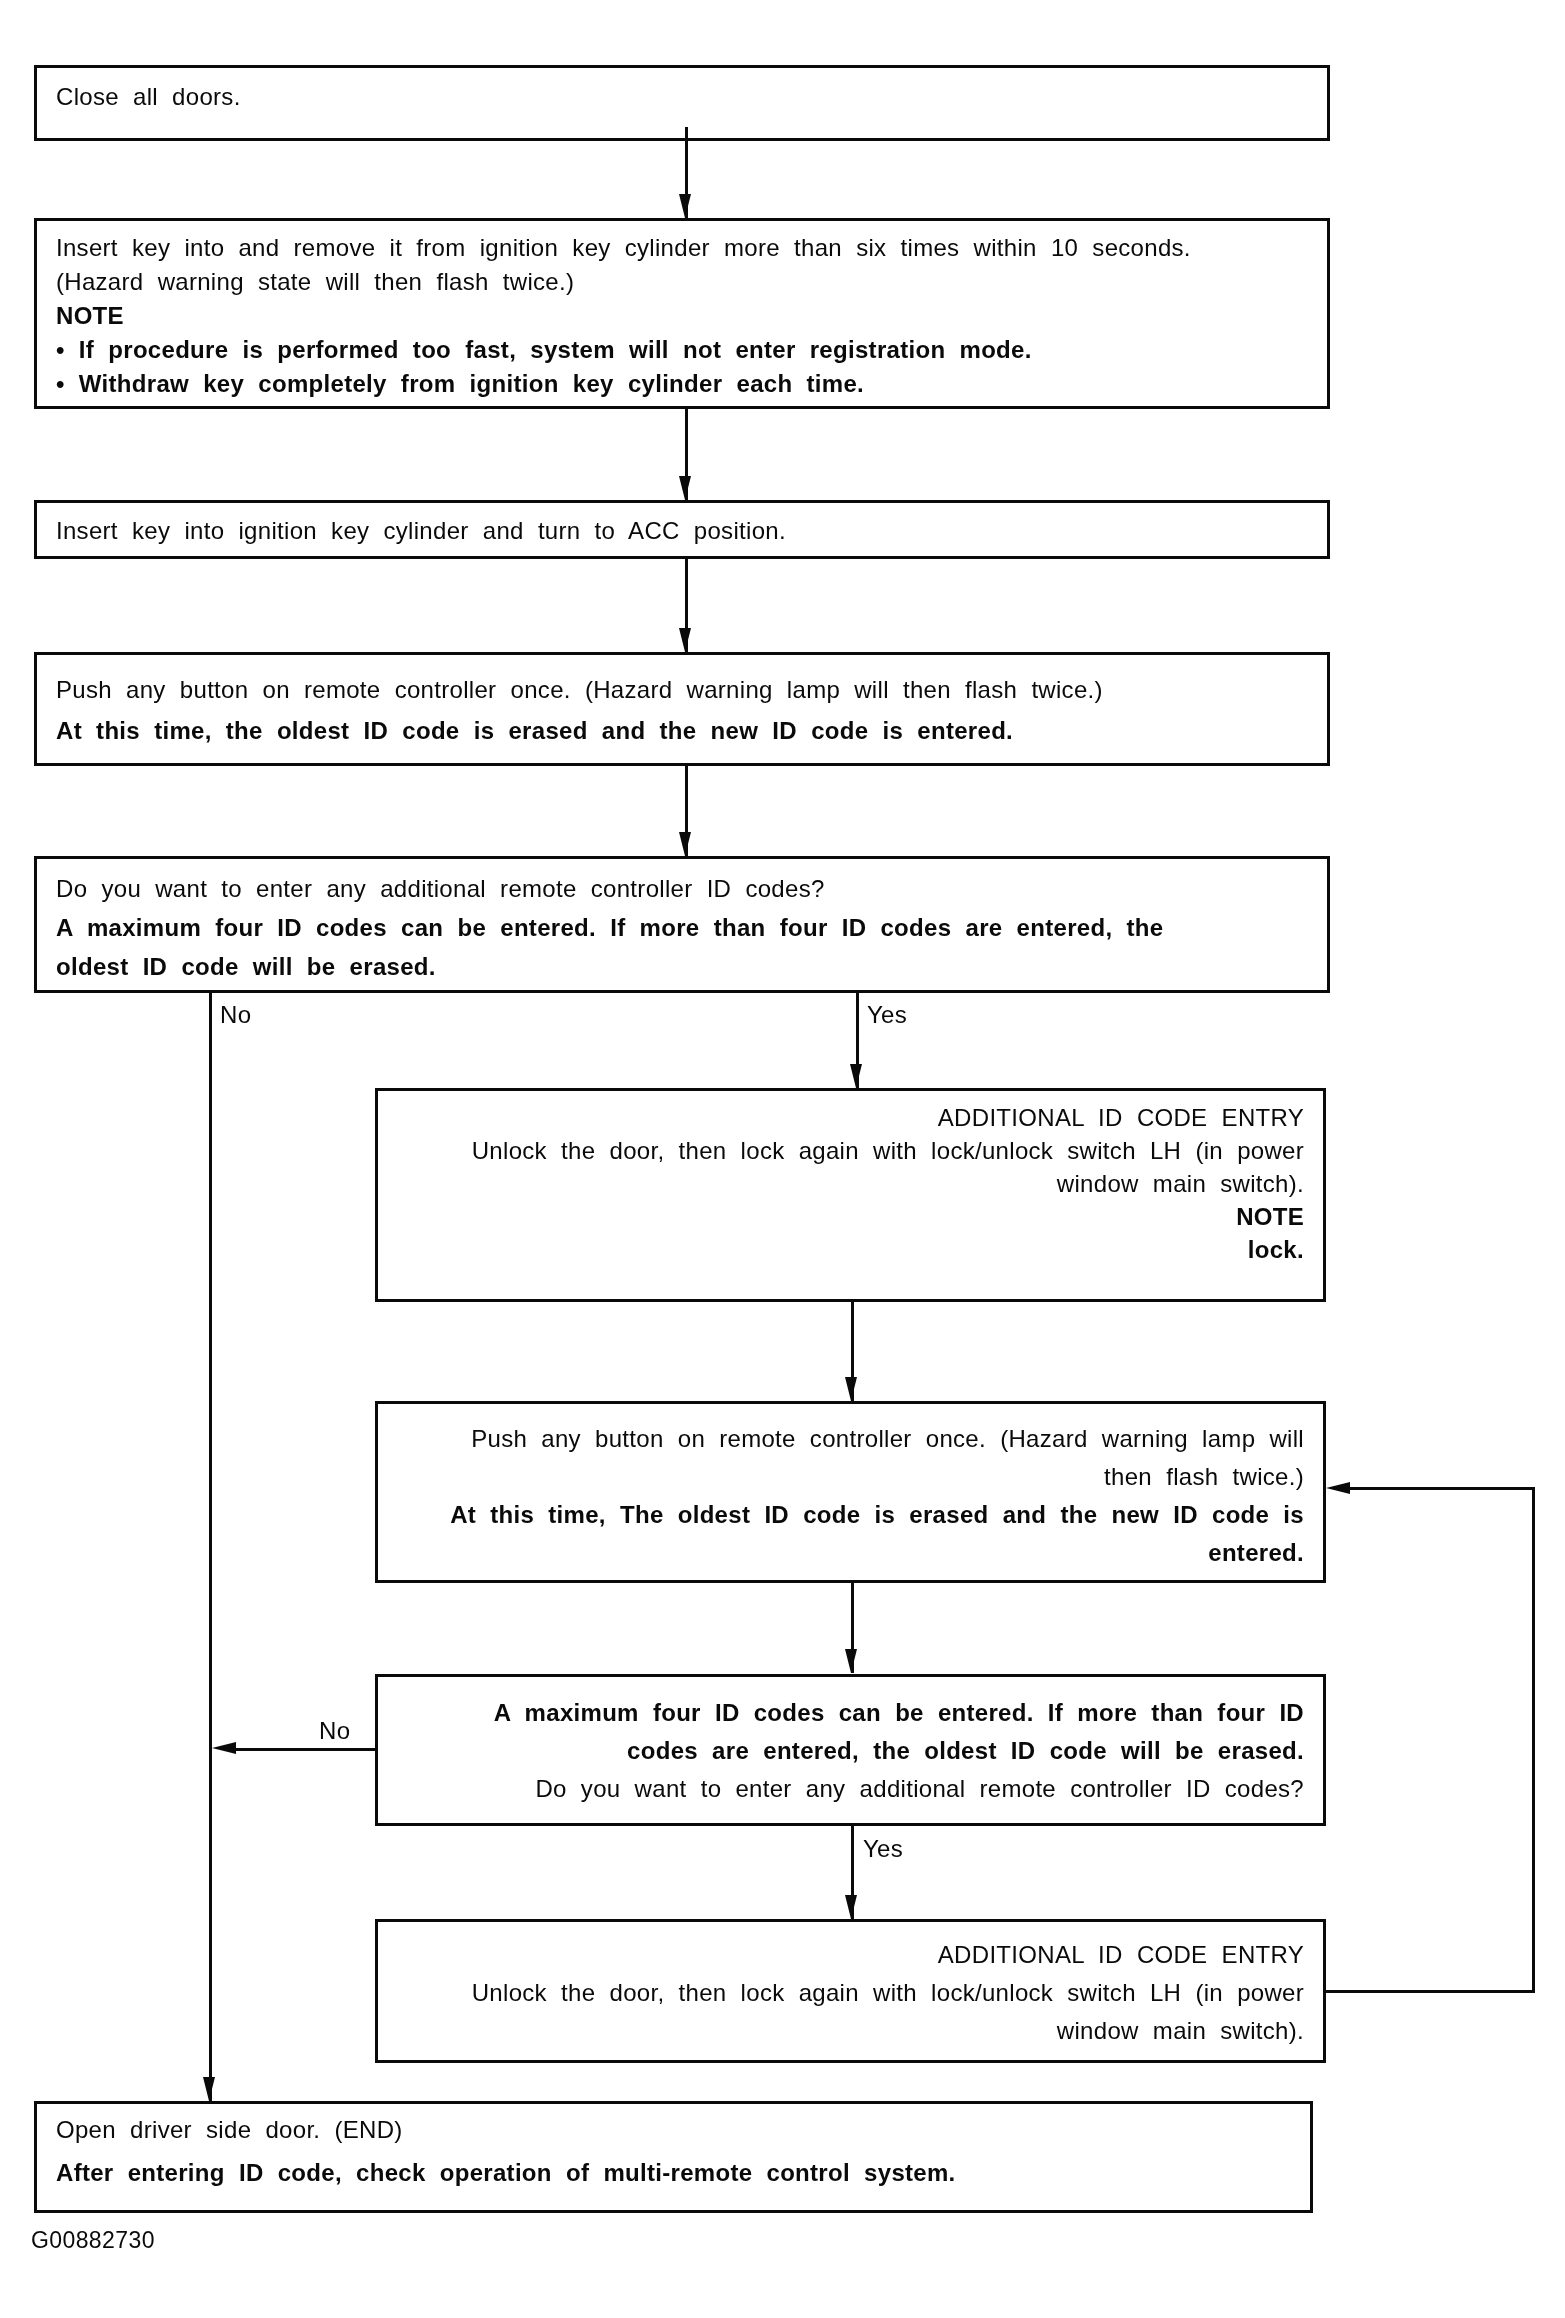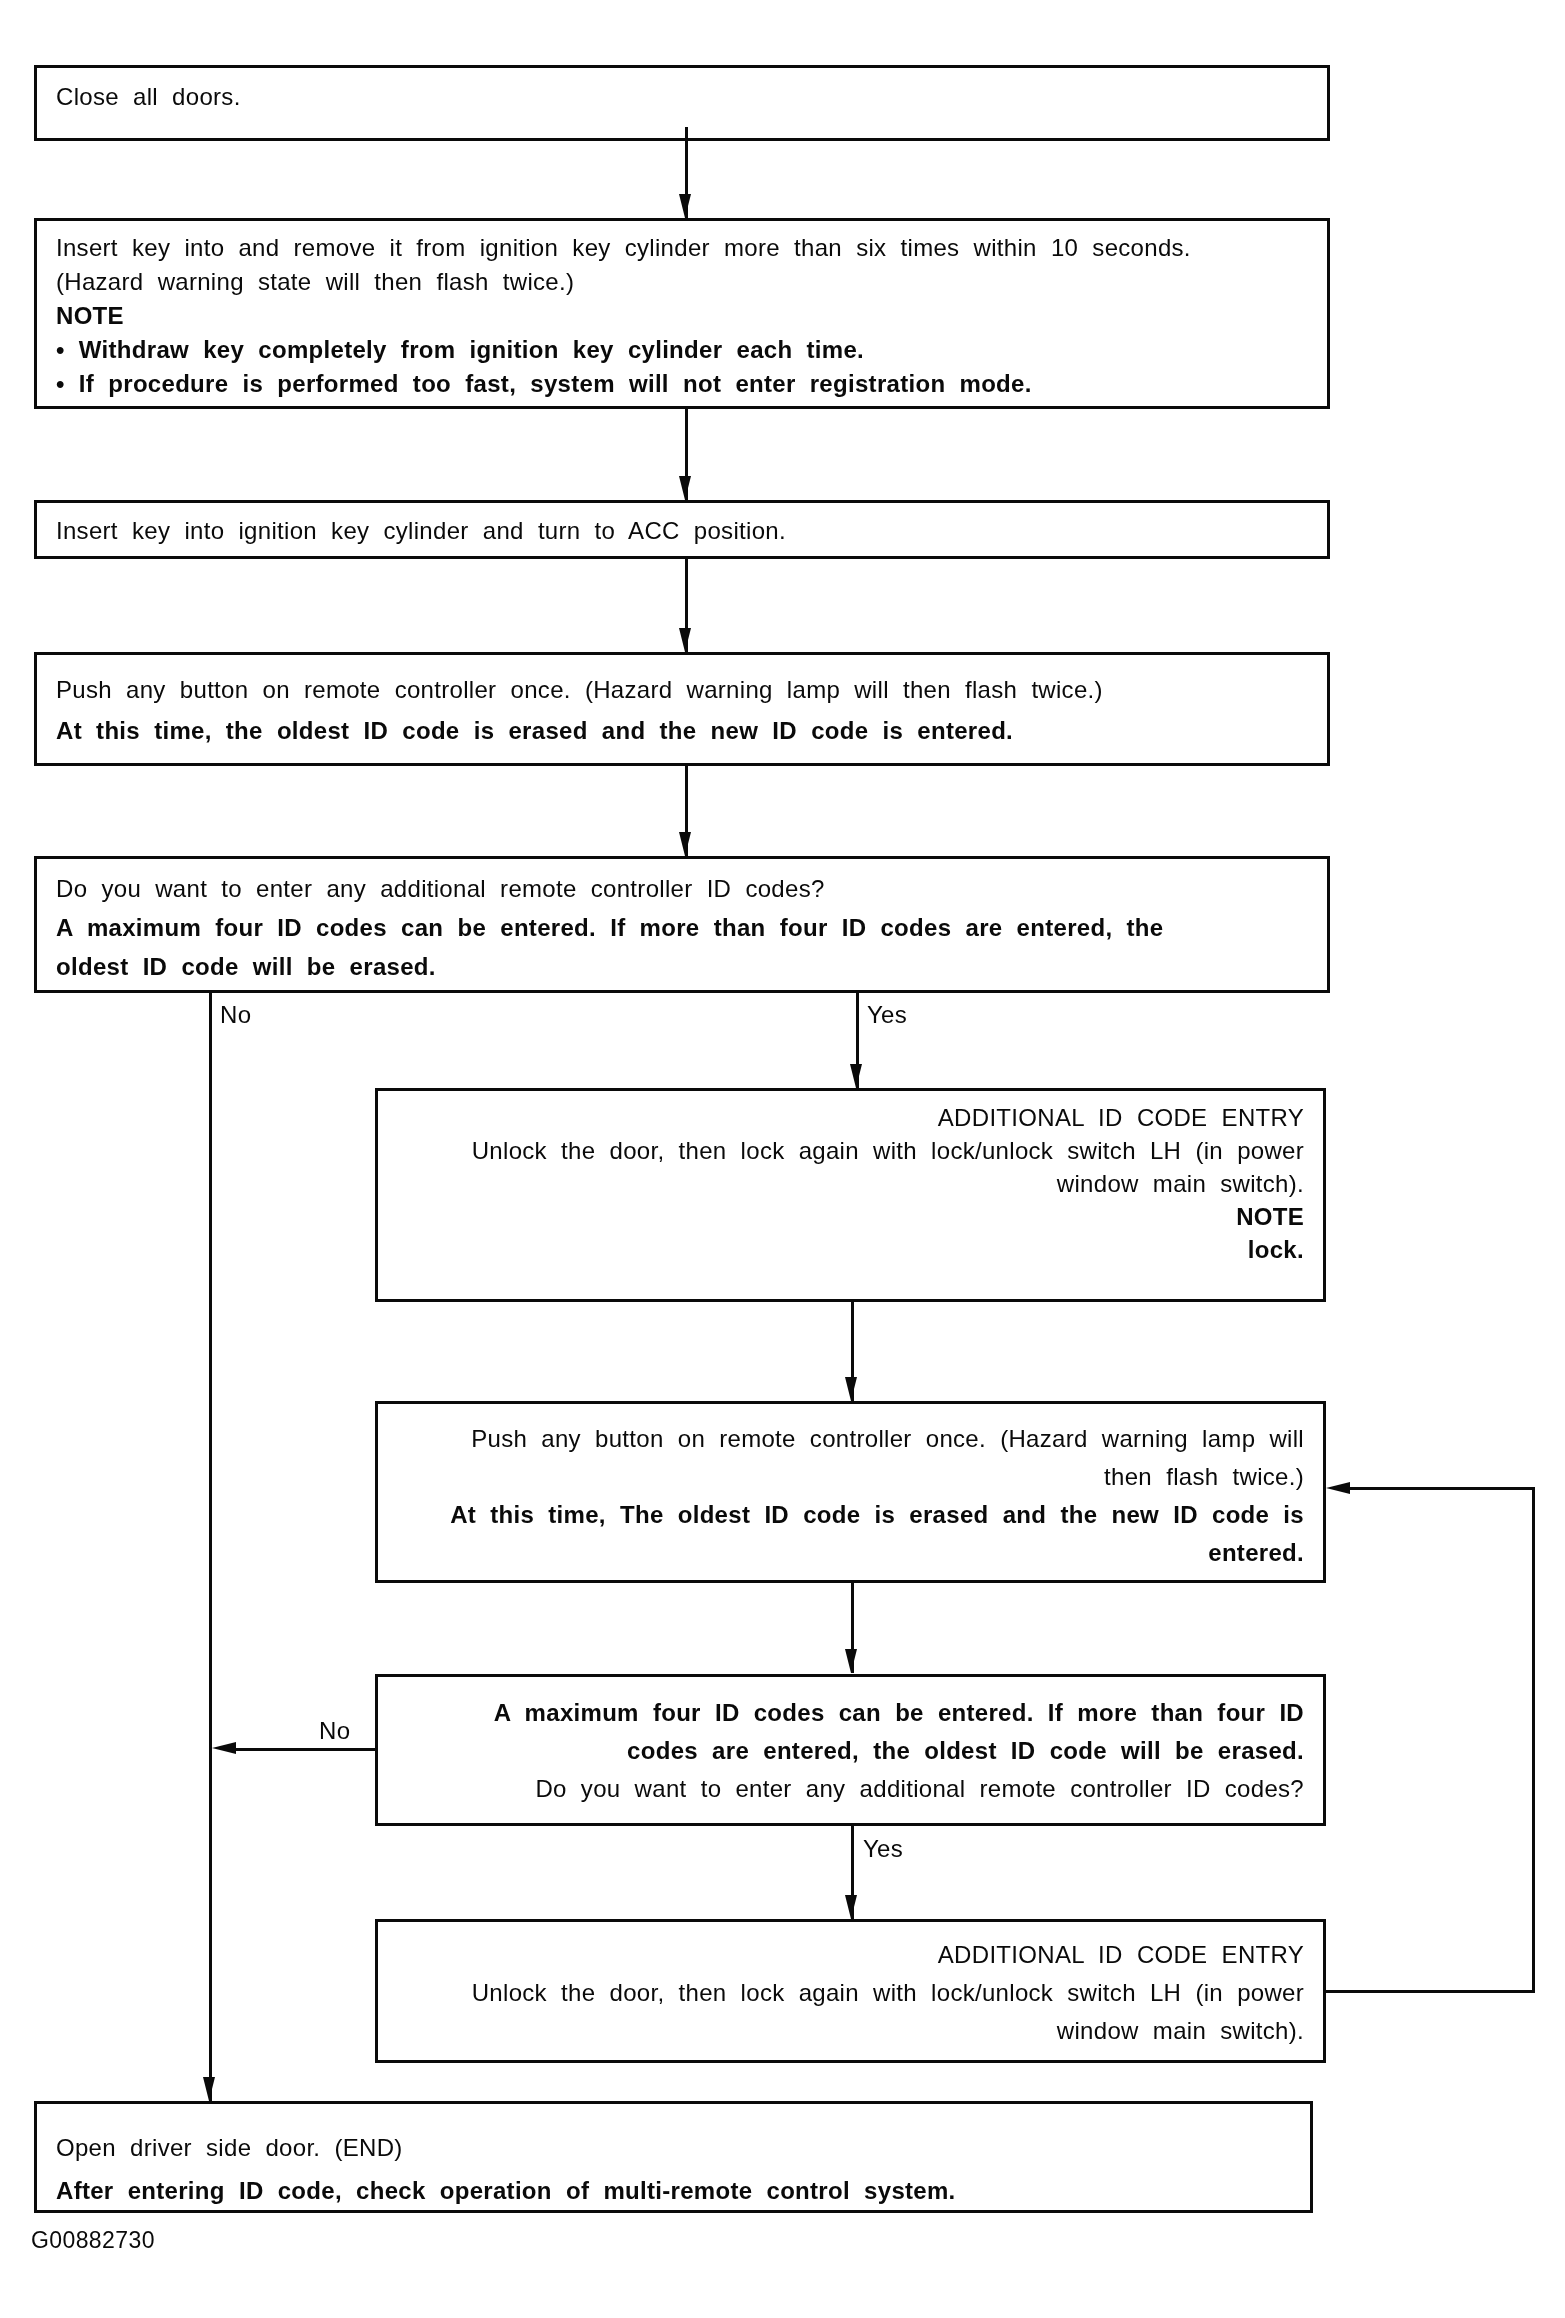--- a/index.html
+++ b/index.html
@@ -38,22 +38,22 @@
     <div class="ln">Close all doors.</div>
   </div>
 
   <div class="vline" style="left:685px; top:127px; height:91px"></div>
   <div class="arr-down" style="left:679px; top:194px"></div>
 
   <div class="box wide" style="top:218px; height:191px; padding-top:9.5px; --lh:34px">
     <div class="ln">Insert key into and remove it from ignition key cylinder more than six times within 10 seconds.</div>
     <div class="ln">(Hazard warning state will then flash twice.)</div>
     <div class="ln b">NOTE</div>
+    <div class="ln b">• If procedure is performed too fast, system will not enter registration mode.</div>
     <div class="ln b">• Withdraw key completely from ignition key cylinder each time.</div>
-    <div class="ln b">• If procedure is performed too fast, system will not enter registration mode.</div>
   </div>
 
   <div class="vline" style="left:685px; top:409px; height:91px"></div>
   <div class="arr-down" style="left:679px; top:476px"></div>
 
   <div class="box wide" style="top:500px; height:59px; padding-top:11.2px; --lh:34px">
     <div class="ln">Insert key into ignition key cylinder and turn to ACC position.</div>
   </div>
 
   <div class="vline" style="left:685px; top:559px; height:93px"></div>
@@ -120,21 +120,21 @@
     <div class="ln">ADDITIONAL ID CODE ENTRY</div>
     <div class="ln">Unlock the door, then lock again with lock/unlock switch LH (in power</div>
     <div class="ln">window main switch).</div>
   </div>
 
   <div class="hline" style="left:1326px; top:1990px; width:209px"></div>
   <div class="vline" style="left:1532px; top:1488px; height:504px"></div>
   <div class="hline" style="left:1348px; top:1487px; width:187px"></div>
   <div class="arr-left" style="left:1326px; top:1482px"></div>
 
-  <div class="box wide" style="top:2101px; width:1279px; height:112px; padding-top:22px; --lh:43px">
+  <div class="box wide" style="top:2101px; width:1279px; height:112px; padding-top:4px; --lh:43px">
     <div class="ln">Open driver side door. (END)</div>
     <div class="ln b">After entering ID code, check operation of multi-remote control system.</div>
   </div>
 
   <div class="caption" style="left:31px; top:2227px">G00882730</div>
 
 </div>
 
 
 </body></html>

